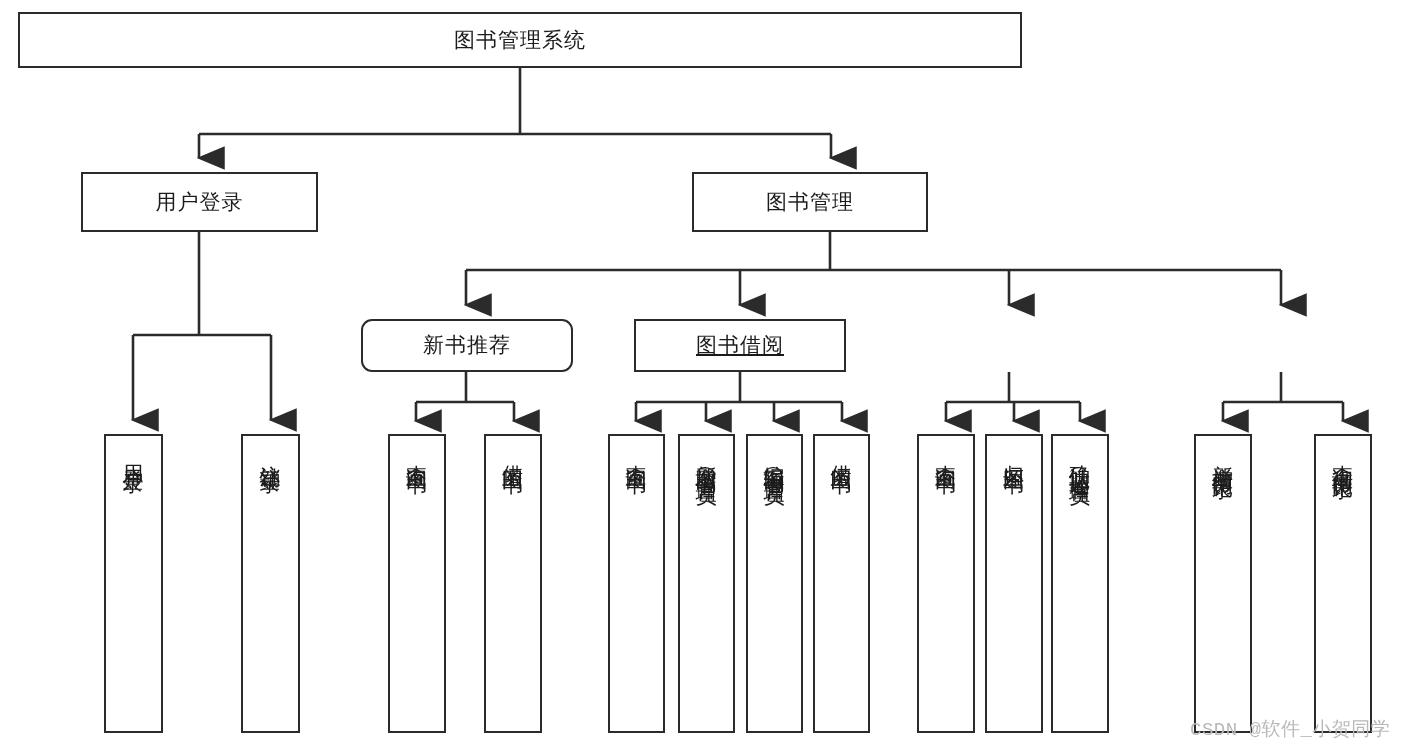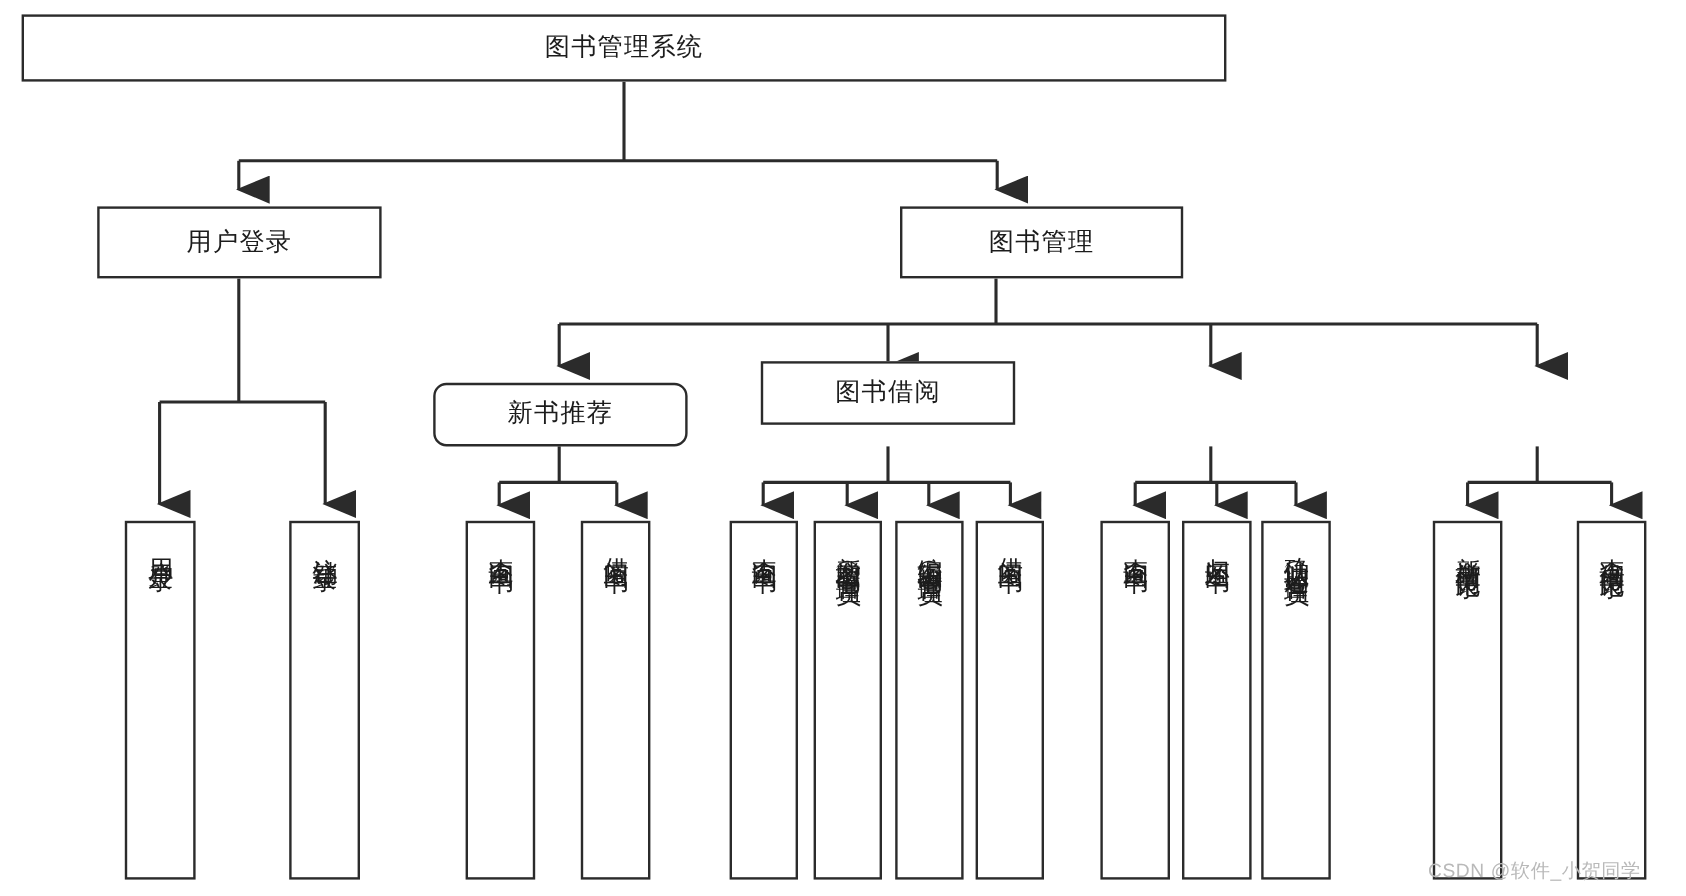--- a/index.html
+++ b/index.html
@@ -50,25 +50,25 @@
   .node.vertical .label {
     writing-mode: vertical-rl;
     text-orientation: upright;
     white-space: normal;
     letter-spacing: 3px;
     font-size: 21px;
     line-height: 1;
   }
   .watermark {
     position: absolute;
-    font-size: 16px;
+    font-size: 19px;
     color: #b9b9b9;
     letter-spacing: 0.5px;
     white-space: nowrap;
-    font-family: Liberation Sans, sans-serif;
+    font-family: Liberation Mono, monospace;
     text-align: center;
   }
 </style>
 </head>
 <body>
 
 <div id="canvas">
 
   <svg class="wires" viewBox="0 0 1405 747" xmlns="http://www.w3.org/2000/svg">
     <defs>
@@ -121,28 +121,28 @@
     </g>
   </svg>
 
   <div class="node" style="left:18px; top:12px; width:1004px; height:56px;">
     <span class="label">图书管理系统</span>
   </div>
 
   <div class="node" style="left:81px; top:172px; width:237px; height:60px;">
     <span class="label">用户登录</span>
   </div>
-  <div class="node" style="left:750px; top:172px; width:236px; height:60px;">
+  <div class="node" style="left:692px; top:172px; width:236px; height:60px;">
     <span class="label">图书管理</span>
   </div>
 
   <div class="node" style="left:361px; top:319px; width:212px; height:53px;border-radius:11px;">
     <span class="label">新书推荐</span>
   </div>
-  <div class="node" style="left:634px; top:301px; width:212px; height:53px;">
+  <div class="node" style="left:634px; top:319px; width:212px; height:53px;text-decoration:underline;">
     <span class="label">图书借阅</span>
   </div>
 
   <div class="node vertical" style="left:104px; top:434px; width:59px; height:299px;">
     <span class="label">用户登录</span>
   </div>
   <div class="node vertical" style="left:241px; top:434px; width:59px; height:299px;">
     <span class="label">注销登录</span>
   </div>
 

